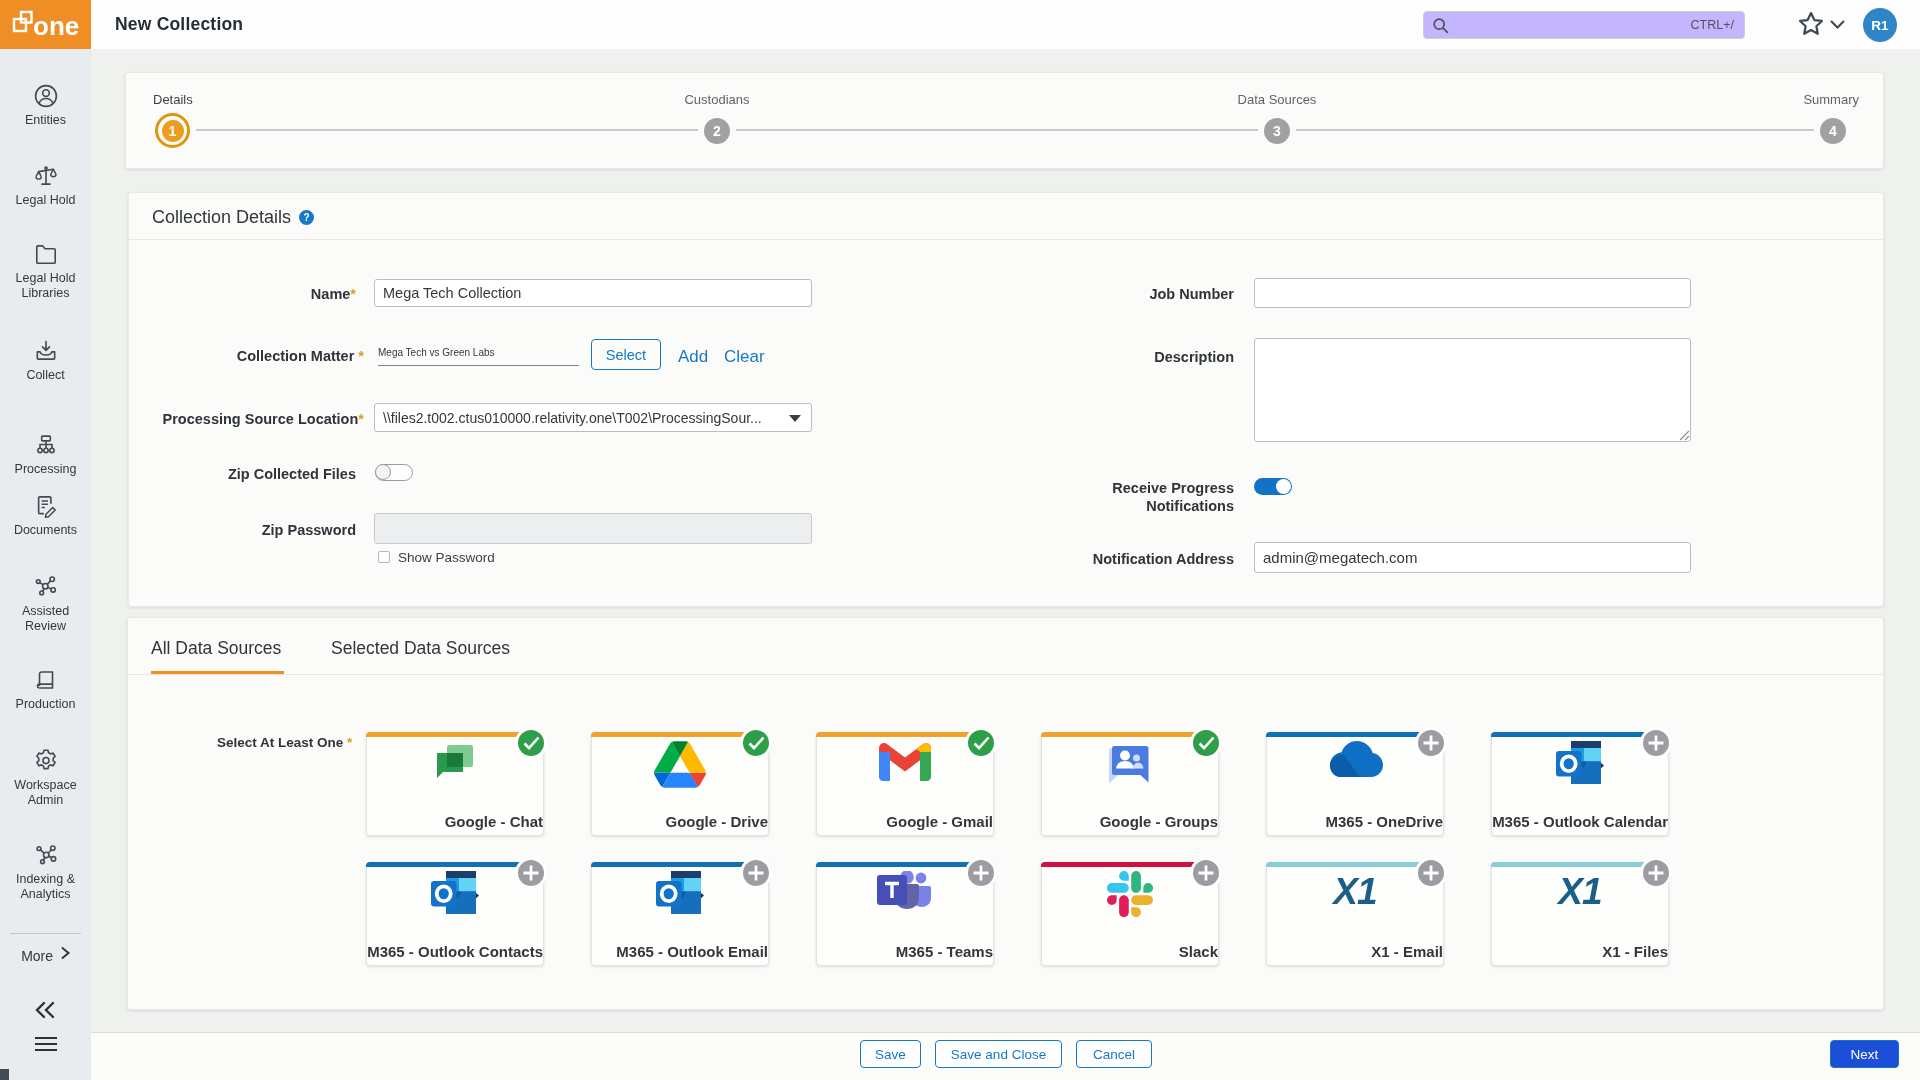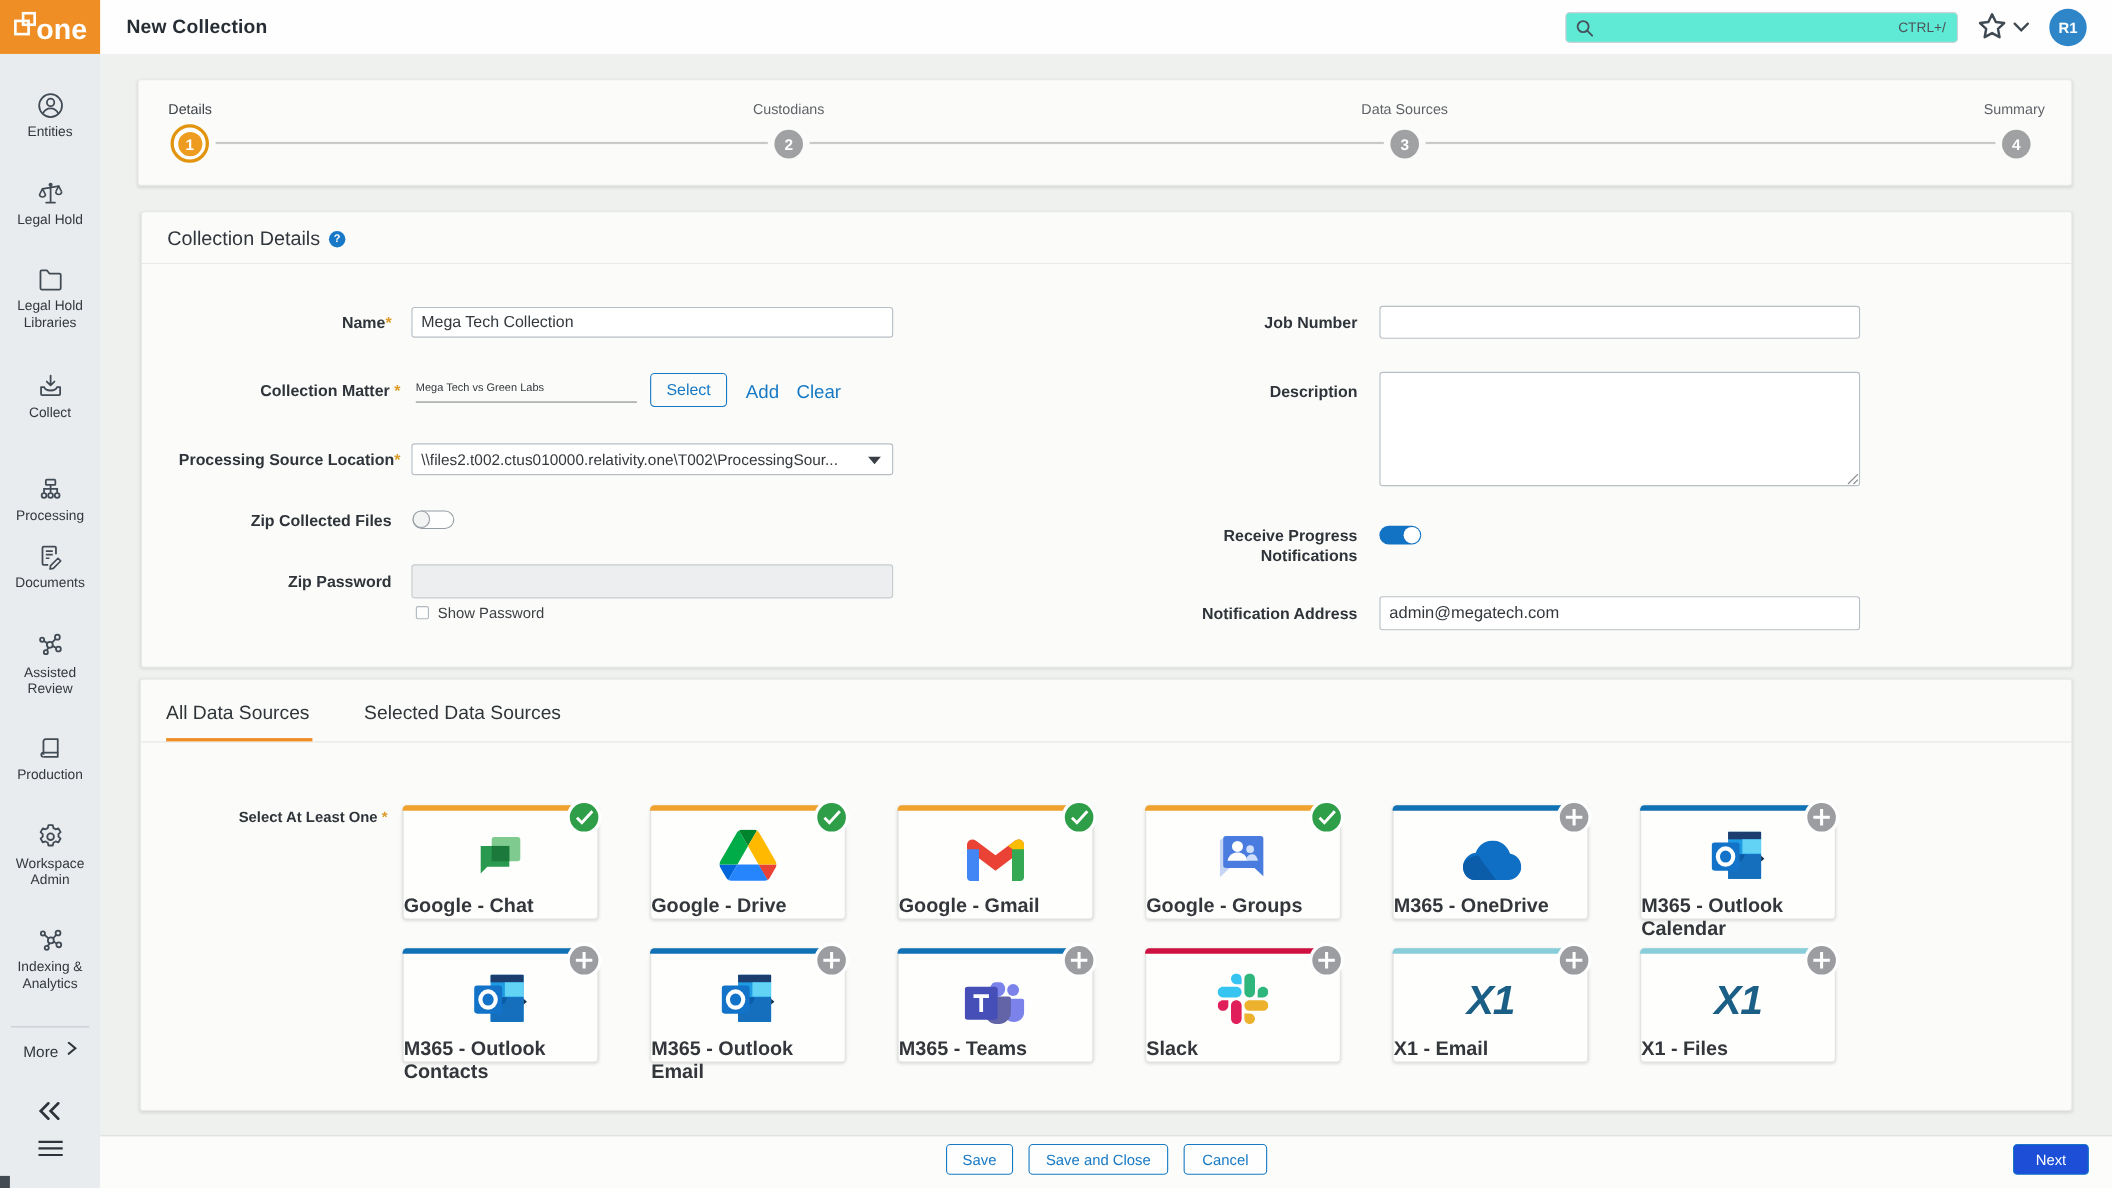--- a/index.html
+++ b/index.html
@@ -4,38 +4,38 @@
 <style>
 * { margin:0; padding:0; box-sizing:border-box; }
 html,body { width:1920px; height:1080px; overflow:hidden; font-family:"Liberation Sans", sans-serif; background:#eff1ef; }
 #topbar { position:absolute; left:91px; top:0; width:1829px; height:49px; background:#fdfefd; }
 #title { position:absolute; left:115px; top:14px; font-size:17.5px; font-weight:bold; color:#272d34; letter-spacing:0.2px; }
 #sidebar { position:absolute; left:0; top:49px; width:91px; height:1031px; background:#e9ecee; }
 #logo { position:absolute; left:0; top:0; width:91px; height:49px; background:#ef8e24; }
 .navitem { position:absolute; width:91px; text-align:center; color:#383f47; }
 .navitem .nlbl { font-size:12.5px; color:#33383e; line-height:15px; }
 .navitem svg { display:block; margin:0 auto 4px; }
-#search { position:absolute; left:1423px; top:11px; width:357px; height:28px; background:#5eead4; border:1px solid #ccd1d5; border-radius:4px;text-decoration:underline; }
+#search { position:absolute; left:1423px; top:11px; width:322px; height:28px; background:#c4b5fd; border:1px solid #ccd1d5; border-radius:4px;text-decoration:underline; }
 #ctrl { position:absolute; right:10px; top:6px; font-size:12.5px; color:#4d545b; }
 #avatar { position:absolute; left:1863px; top:8px; width:34px; height:34px; border-radius:50%; background:#2e86c9; color:#fff; font-size:13.5px; font-weight:bold; display:flex; align-items:center; justify-content:center; }
 .card { position:absolute; background:#fbfcfa; border:1px solid #e7e9e7; border-radius:3px; box-shadow:0 1px 3px rgba(0,0,0,.10); }
 .steplbl { position:absolute; top:19px; font-size:13px; color:#5f6368; }
 .circle { position:absolute; top:45px; width:26px; height:26px; border-radius:50%; background:#9fa1a3; color:#fff; font-size:14px; font-weight:bold; display:flex; align-items:center; justify-content:center; }
 .stepline { position:absolute; top:56px; height:2px; background:#c9c9c9; }
 .lbl { position:absolute; font-weight:bold; font-size:14.5px; color:#2f343a; text-align:right; }
 .ast { color:#dd9b2a; }
 .inp { position:absolute; background:#fff; border:1px solid #b7bec4; border-radius:3px; font-size:14.5px; color:#33383d; padding:0 8px; display:flex; align-items:center; }
 .link { position:absolute; color:#1779c4; font-size:17px; }
 .ds-card { position:absolute; width:178px; height:104px; background:#fefefd; border:1px solid #e2e4e2; border-radius:4px; box-shadow:0 1px 3px rgba(0,0,0,.13); }
 .bar { position:absolute; top:-1px; left:-1px; width:178px; height:5px; border-radius:4px 4px 0 0; }
 .badge { position:absolute; right:-4px; top:-6px; width:32px; height:32px; border-radius:50%; border:3px solid #fff; display:flex; align-items:center; justify-content:center; }
 .b-green { background:#2f9e49; }
 .b-gray { background:#9b9da0; }
-.ico { position:absolute; left:0; top:20px; width:100%; height:48px; display:flex; align-items:flex-end; justify-content:center; }
-.dlabel { position:absolute; top:80px; width:100%; text-align:left; font-size:18px; font-weight:bold; color:#33373b; }
+.ico { position:absolute; left:0; top:8px; width:100%; height:48px; display:flex; align-items:flex-start; justify-content:center; }
+.dlabel { position:absolute; top:80px; width:100%; text-align:right; font-size:15px; font-weight:bold; color:#33373b; }
 #footer { position:absolute; left:91px; top:1032px; width:1829px; height:48px; background:#fcfdfb; border-top:1px solid #dcdedc; }
 .btn { position:absolute; top:1040px; height:28px; border:1px solid #1779c4; border-radius:4px; color:#1779c4; background:#fdfefd; font-size:13.5px; display:flex; align-items:center; justify-content:center; }
 .x1 { font-style:italic; font-weight:bold; color:#1b5f86; font-size:37px; letter-spacing:-1px; }
 </style>
 </head>
 <body>
 <div id="topbar"></div>
 <div id="title">New Collection</div>
 <div id="search">
   <svg width="18" height="18" viewBox="0 0 18 18" style="position:absolute;left:8px;top:5px">

